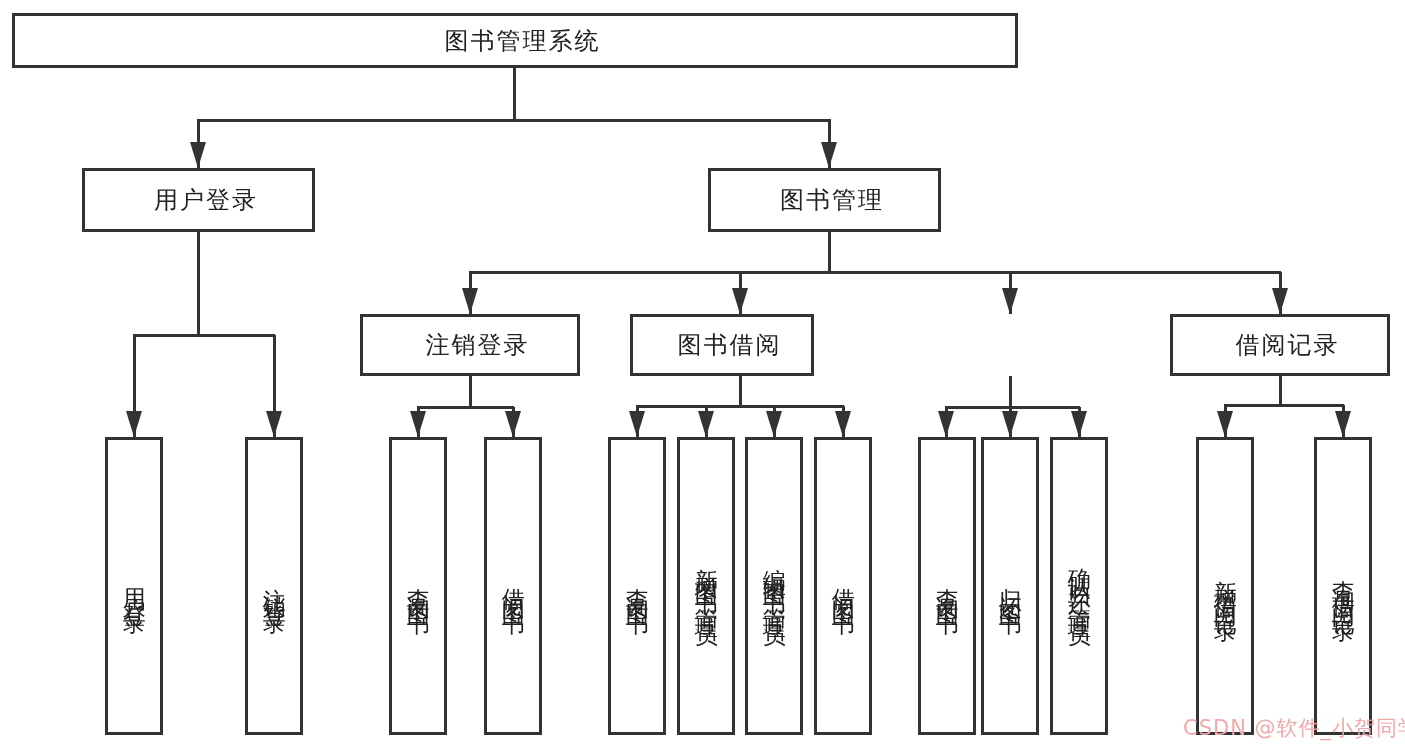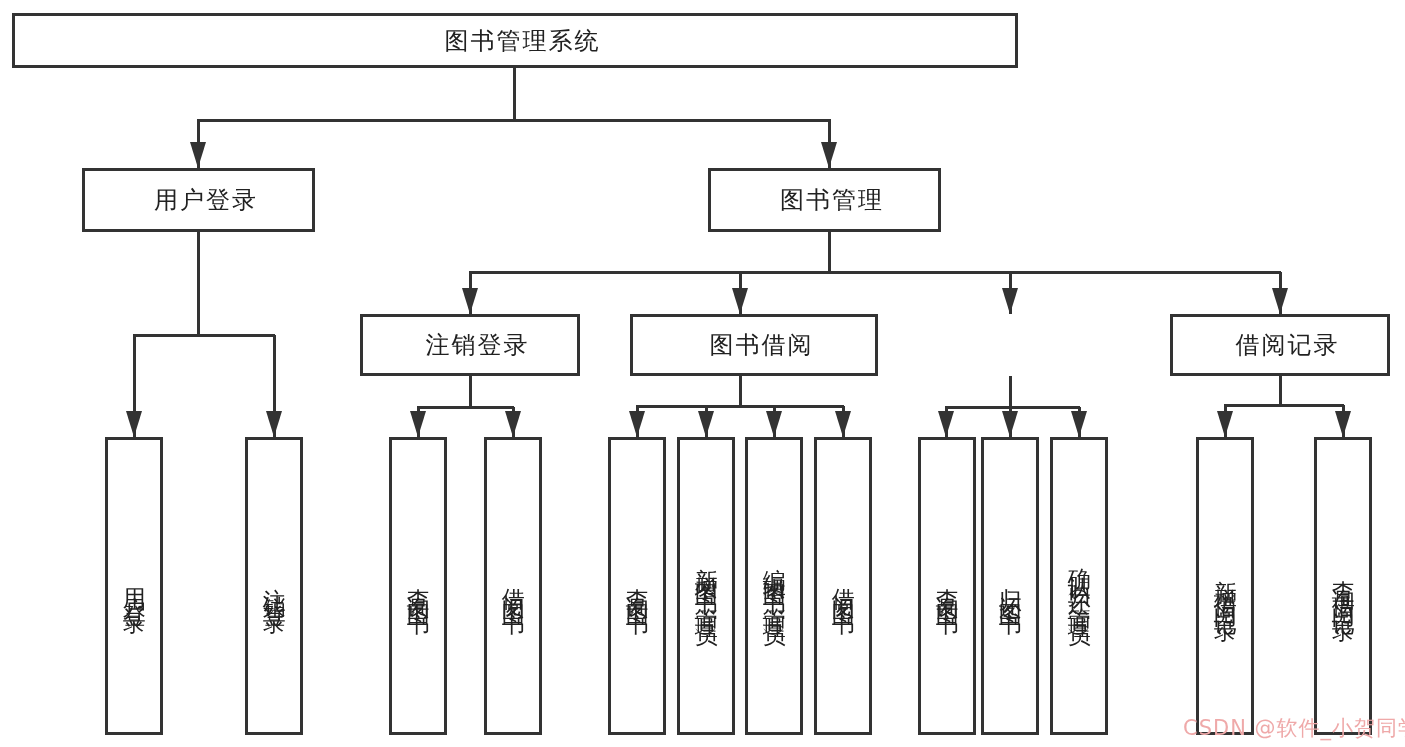--- a/index.html
+++ b/index.html
@@ -69,21 +69,21 @@
   <div class="hbox" style="left:82px;top:168px;width:233px;height:64px">
     <span>用户登录</span>
   </div>
   <div class="hbox" style="left:708px;top:168px;width:233px;height:64px">
     <span>图书管理</span>
   </div>
 
   <div class="hbox" style="left:360px;top:314px;width:220px;height:62px">
     <span>注销登录</span>
   </div>
-  <div class="hbox" style="left:630px;top:314px;width:248px;height:62px">
+  <div class="hbox" style="left:630px;top:314px;width:184px;height:62px">
     <span>图书借阅</span>
   </div>
   <div class="hbox" style="left:1170px;top:314px;width:220px;height:62px">
     <span>借阅记录</span>
   </div>
 
   <div class="leaf" style="left:105px">
     <span>用户登录</span>
   </div>
   <div class="leaf" style="left:245px">

